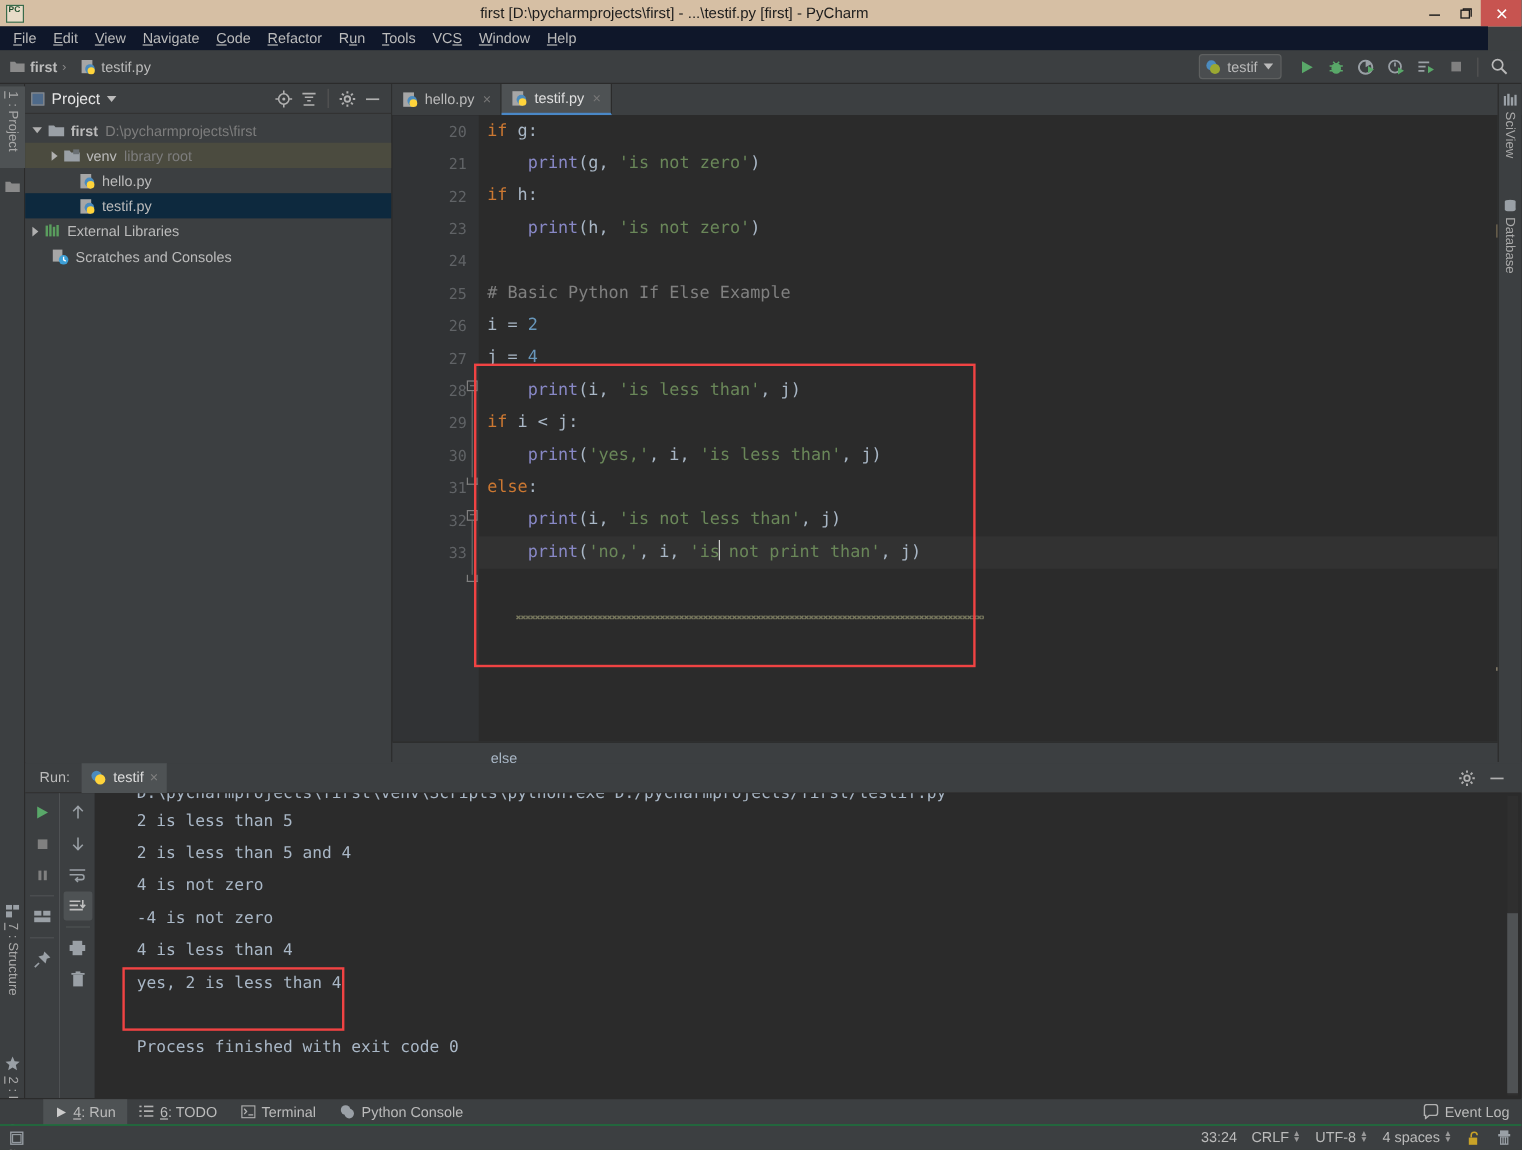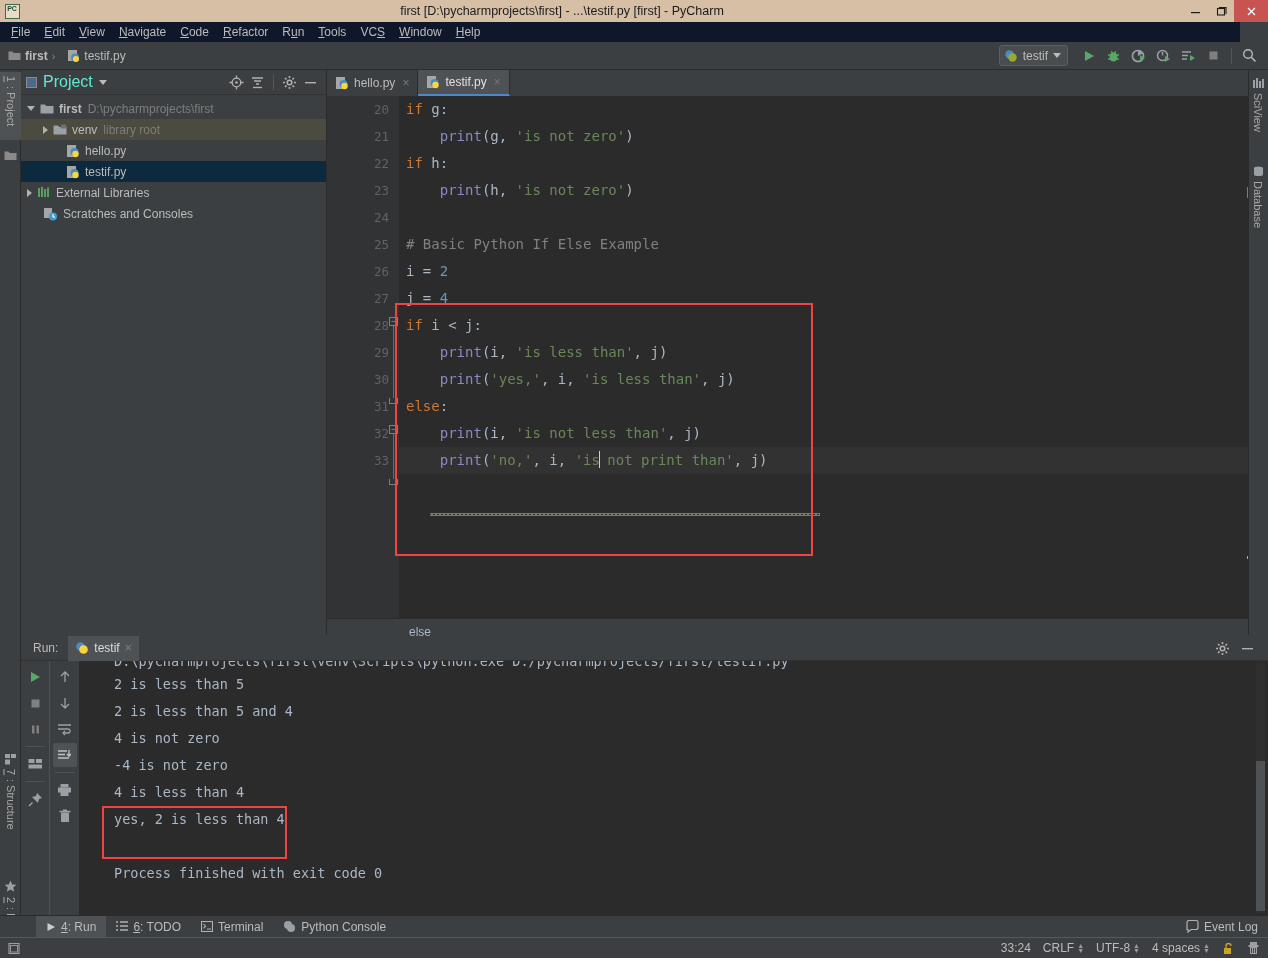--- a/index.html
+++ b/index.html
@@ -85,21 +85,21 @@
   
   .projpanel {
     position:absolute; left:21px; top:70px; width:306px; height:565px;
     background:#3c3f41; border-right:1px solid #2b2b2b;
   }
   .proj-head {
     height:25px; display:flex; align-items:center; padding:0 5px;
     border-bottom:1px solid #323232;
   }
   .proj-head .sq { width:11px;height:11px;border:1px solid #8a8a8a;background:#4e6a8a;margin-right:6px; }
-  .proj-head .ttl { font-size:16px;color:#5eead4; }
+  .proj-head .ttl { font-size:13px;color:#e5e5e5; }
   .proj-head .tri-down { margin-left:6px; }
   .proj-head .tools { margin-left:auto; display:flex; align-items:center; }
   .proj-head .tools .tbicon{width:21px;height:20px;}
   .tree { padding-top:3px; font-size:12px; }
   .trow { display:flex; align-items:center; height:21px; padding-left:6px; cursor:default; white-space:nowrap; }
   .trow.hover { background:#4b4b3f; }
   .trow.sel { background:#0d293e; }
   .arrow-r { width:0;height:0;border-top:4px solid transparent;border-bottom:4px solid transparent;border-left:5px solid #b0b0b0;margin-right:5px;}
   .arrow-d { width:0;height:0;border-left:4px solid transparent;border-right:4px solid transparent;border-top:5px solid #b0b0b0;margin-right:5px;}
   .tlabel { color:#bbbbbb; }
@@ -549,22 +549,22 @@
 
       <div class="codelines">
         <div class="cline"><span class="kw">if </span><span class="pl">g:</span></div>
         <div class="cline"><span class="pl">    </span><span class="fn">print</span><span class="pl">(g, </span><span class="str">'is not zero'</span><span class="pl">)</span></div>
         <div class="cline"><span class="kw">if </span><span class="pl">h:</span></div>
         <div class="cline"><span class="pl">    </span><span class="fn">print</span><span class="pl">(h, </span><span class="str">'is not zero'</span><span class="pl">)</span></div>
         <div class="cline"></div>
         <div class="cline"><span class="cmt"># Basic Python If Else Example</span></div>
         <div class="cline"><span class="pl">i = </span><span class="num">2</span></div>
         <div class="cline"><span class="pl">j = </span><span class="num">4</span></div>
+        <div class="cline"><span class="pl">    </span><span class="fn">print</span><span class="pl">(i, </span><span class="str">'is less than'</span><span class="pl">, j)</span></div>
         <div class="cline"><span class="kw">if </span><span class="pl">i &lt; j:</span></div>
-        <div class="cline"><span class="pl">    </span><span class="fn">print</span><span class="pl">(i, </span><span class="str">'is less than'</span><span class="pl">, j)</span></div>
         <div class="cline"><span class="pl">    </span><span class="fn">print</span><span class="pl">(</span><span class="str">'yes,'</span><span class="pl">, i, </span><span class="str">'is less than'</span><span class="pl">, j)</span></div>
         <div class="cline"><span class="kw">else</span><span class="pl">:</span></div>
         <div class="cline"><span class="pl">    </span><span class="fn">print</span><span class="pl">(i, </span><span class="str">'is not less than'</span><span class="pl">, j)</span></div>
         <div class="cline cursorline"><span class="pl">    </span><span class="fn">print</span><span class="pl">(</span><span class="str">'no,'</span><span class="pl">, i, </span><span class="str">'is</span><span class="caret"></span><span class="str"> not print than'</span><span class="pl">, j)</span></div>
       </div>
 
       <div class="squiggle" style="left:103px;top:417px;width:390px;"></div>
 
       <div class="redbox" style="left:68px;top:207px;width:418px;height:253px;"></div>
 

